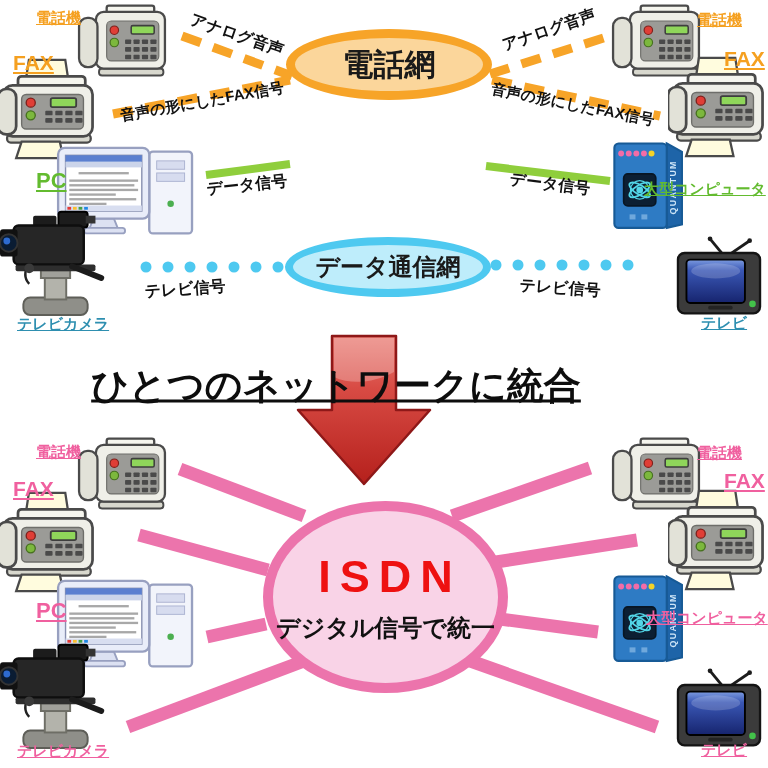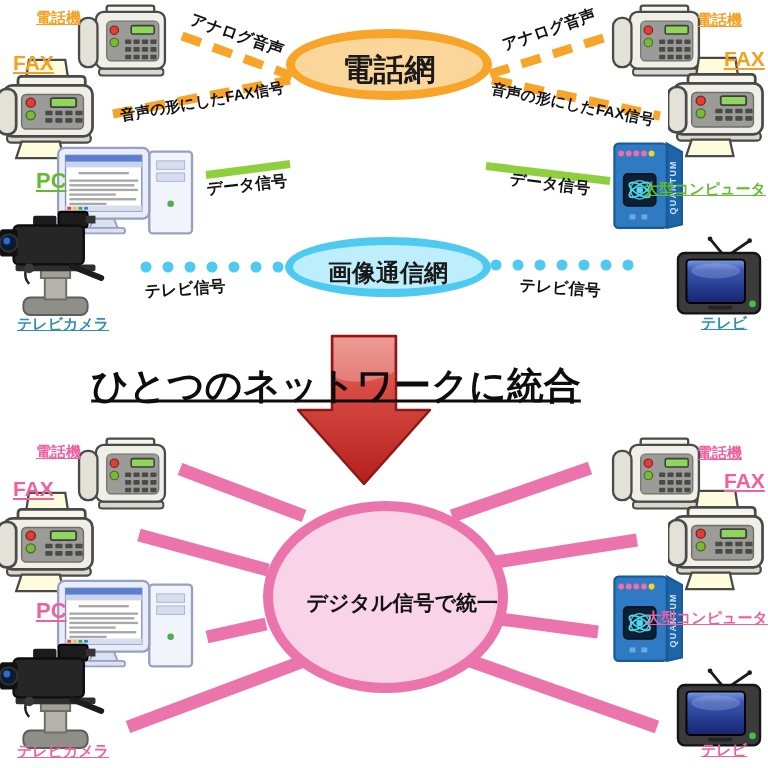--- a/index.html
+++ b/index.html
@@ -1,31 +1,31 @@
 <!DOCTYPE html>
 <html><head>
 <meta charset="utf-8">
 <style>
   html,body{margin:0;padding:0;background:#fff;}
   .canvas{position:relative;width:768px;height:768px;background:#ffffff;overflow:hidden;
           font-family:"Liberation Sans","DejaVu Sans",sans-serif;}
   .base-svg{position:absolute;left:0;top:0;z-index:0;}
   
-  .net{position:absolute;z-index:1;border-radius:50%;display:flex;align-items:flex-end;justify-content:center;}
+  .net{position:absolute;z-index:1;border-radius:50%;display:flex;align-items:center;justify-content:center;}
   .net-label{font-weight:bold;color:#1a1a1a;white-space:nowrap;}
   .net-phone{left:286px;top:29px;width:188px;height:53px;border:9px solid #F7A428;background:#FBD69B;}
   .net-phone .net-label{font-size:31px;}
   .net-data{left:285px;top:139px;width:189px;height:42px;border:8px solid #8FCE3C;background:#D6F5A8;}
   .net-data .net-label{font-size:24px;}
   .net-image{left:285px;top:237px;width:190px;height:44px;border:8px solid #4EC9F0;background:#BEEDFB;}
   .net-image .net-label{font-size:24px;}
   .net-isdn{left:263px;top:501px;width:225px;height:172px;border:10px solid #EC74AC;background:#F9D3E7;
             flex-direction:column;gap:6px;}
   .isdn-title{font-weight:bold;font-size:45px;letter-spacing:9px;color:#EE1111;line-height:1;text-indent:9px;}
-  .isdn-sub{font-weight:bold;font-size:21px;color:#111;line-height:1;margin-top:11px;}
+  .isdn-sub{font-weight:bold;font-size:24px;color:#111;line-height:1;margin-top:11px;}
   
   .lbl{position:absolute;z-index:2;font-weight:bold;white-space:nowrap;line-height:1;text-decoration:underline;}
   .orange{color:#F5A020;} .green{color:#63BB2F;} .teal{color:#2E8FB0;} .pink{color:#F0609F;}
   .sig{position:absolute;z-index:2;font-weight:bold;color:#111;white-space:nowrap;line-height:1;
        transform-origin:center;}
   .l-tl-phone{left:36px;top:10px;font-size:15px;}
   .l-tl-fax{left:13px;top:52px;font-size:21px;}
   .l-tl-pc{left:36px;top:170px;font-size:22px;}
   .l-tl-cam{left:17px;top:316px;font-size:15px;}
   .l-tr-phone{left:697px;top:12px;font-size:15px;}
@@ -256,23 +256,24 @@
     <use href="#sym-phone" x="610" y="437" width="92" height="77"></use>
     <use href="#sym-fax" x="668" y="489" width="100" height="102"></use>
     <use href="#sym-mainframe" x="611" y="573" width="76" height="93"></use>
     <use href="#sym-tv" x="674" y="668" width="90" height="83"></use>
   </svg>
 
   <div class="net net-phone">
     <span class="net-label">電話網</span>
   </div>
   <div class="net net-image">
-    <span class="net-label">画像通信網</span>
+    <span class="net-label">データ通信網</span>
   </div>
   <div class="net net-isdn">
+    <span class="isdn-title">ISDN</span>
     <span class="isdn-sub">デジタル信号で統一</span>
   </div>
 
   <div class="lbl transition-label">ひとつのネットワークに統合</div>
 
   <div class="sig sig-analog-l">アナログ音声</div>
   <div class="sig sig-fax-l">音声の形にしたFAX信号</div>
   <div class="sig sig-analog-r">アナログ音声</div>
   <div class="sig sig-fax-r">音声の形にしたFAX信号</div>
   <div class="sig sig-data-l">データ信号</div>

